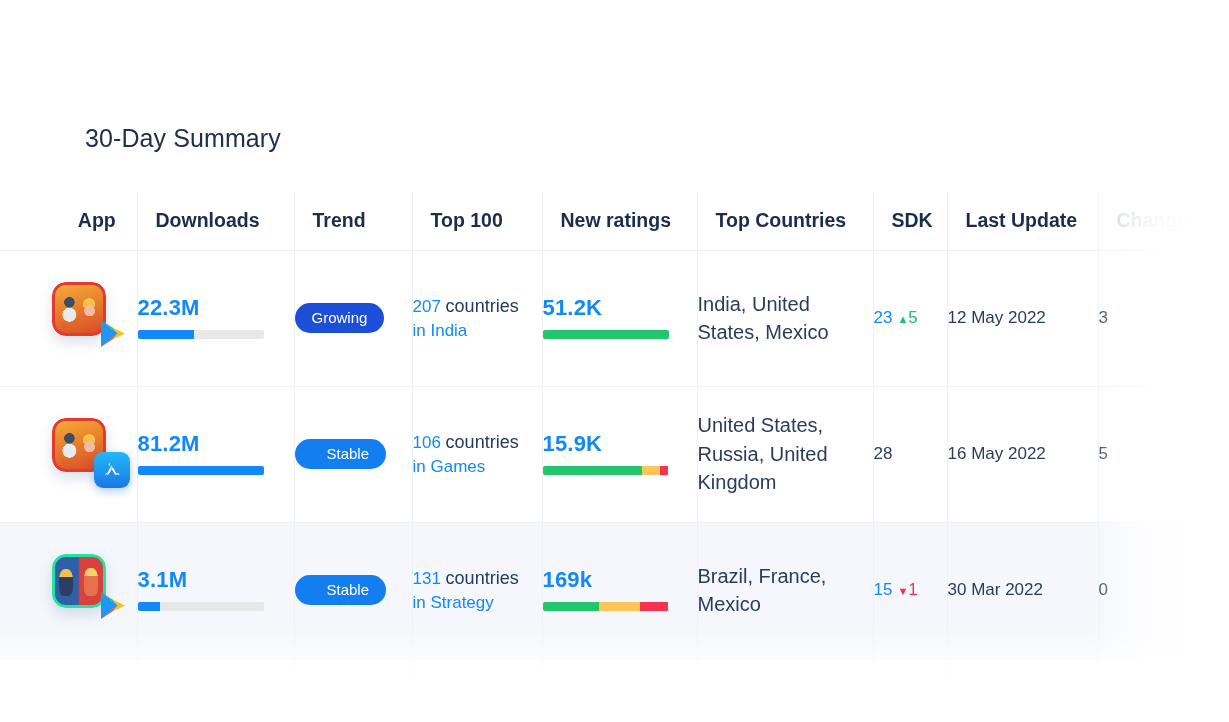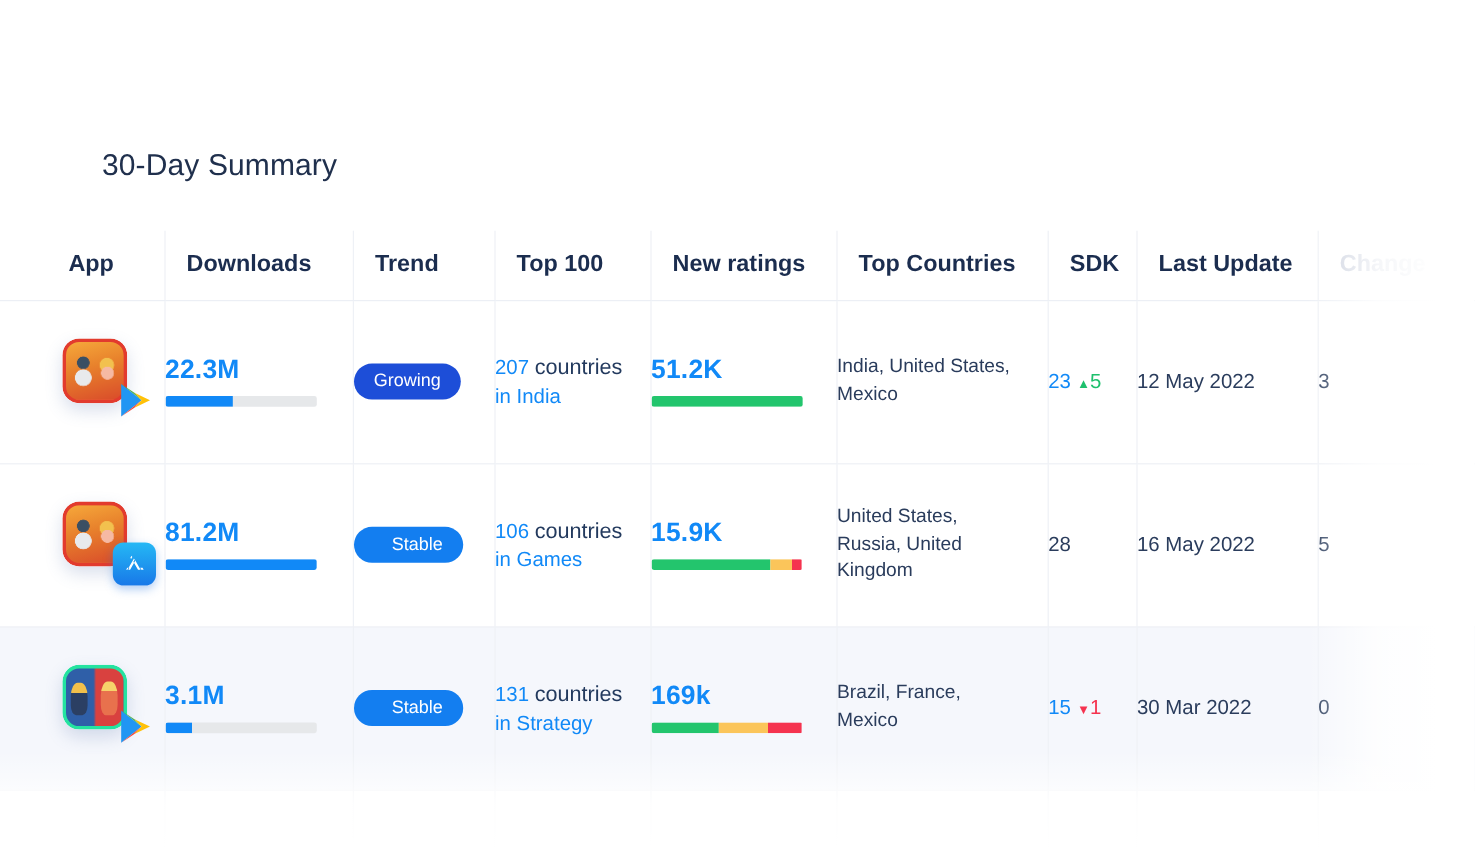--- a/index.html
+++ b/index.html
@@ -81,21 +81,21 @@
   thead th {
     height: 58px;
     font-size: 19.5px;
     font-weight: bold;
     color: #1b2d4f;
     border-bottom: 1px solid #eceff5;
     border-right: 1px solid #eef1f6;
     padding-left: 18px !important;
     white-space: nowrap;
   }
-  thead th.c-app { padding-left: 57px !important; }
+  thead th.c-app { padding-left: 57px !important; text-align: center; }
   thead th.c-change { color: #c9cfdd; }
   thead th:last-child { border-right: none; }
 
   tbody td {
     height: 135px;
     border-bottom: 1px solid #eef1f6;
     border-right: 1px solid #eef1f6;
     padding-left: 18px;
     font-size: 17px;
     color: #2a3c5c;
@@ -225,21 +225,21 @@
     line-height: 1.38;
     color: #1189f7;
     max-width: 108px;
   }
   .t100 .num { color: #1189f7; font-weight: 400; }
   .t100 .unit { color: #233a5e; font-size: 18px; }
   .t100 .cat { color: #1189f7; }
 
   
   .countries {
-    font-size: 16px;
+    font-size: 20px;
     line-height: 1.42;
     color: #2a3c5c;
     max-width: 145px;
   }
 
   
   .sdk { font-size: 17px; white-space: nowrap; }
   .sdk .sdk-val { color: #1189f7; }
   .sdk .sdk-val.plain { color: #2a3c5c; }
   .sdk .delta-up { color: #1ec06d; margin-left: 5px; }

